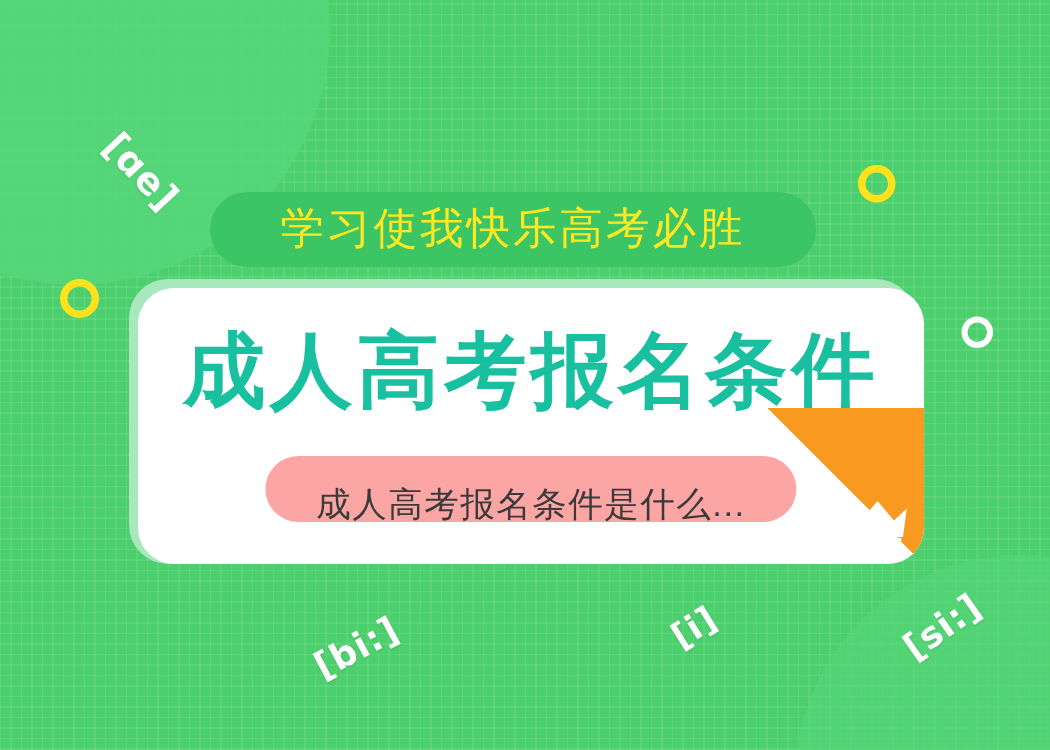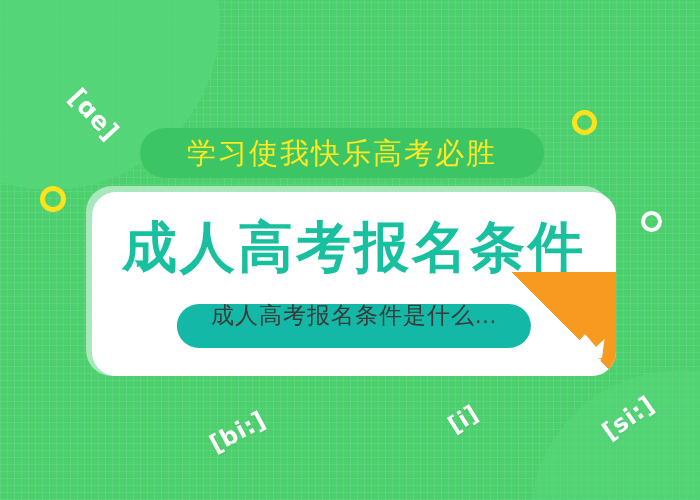--- a/index.html
+++ b/index.html
@@ -104,23 +104,23 @@
     font-weight:700;
     letter-spacing:3px;
     line-height:1;
   }
   .subtitle-pill{
     position:absolute;
     left:50%; transform:translateX(-50%);
     top:112px;
     height:44px;
     padding:0 34px;
-    background:#14b8a6;
+    background:#fca5a5;
     border-radius:22px;
-    display:flex; align-items:flex-start; justify-content:center;
+    display:flex; align-items:flex-end; justify-content:center;
   }
   .subtitle-text{
     color:#3a3a3a;
     font-size:23px;
     font-weight:500;
     letter-spacing:1px;
     line-height:1;
     white-space:nowrap;
   }
 

